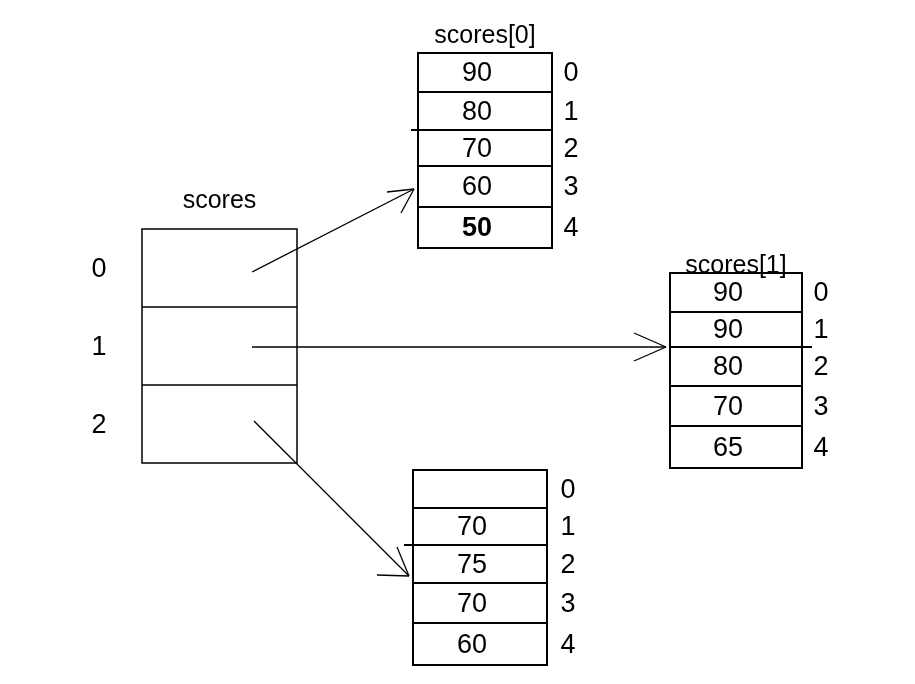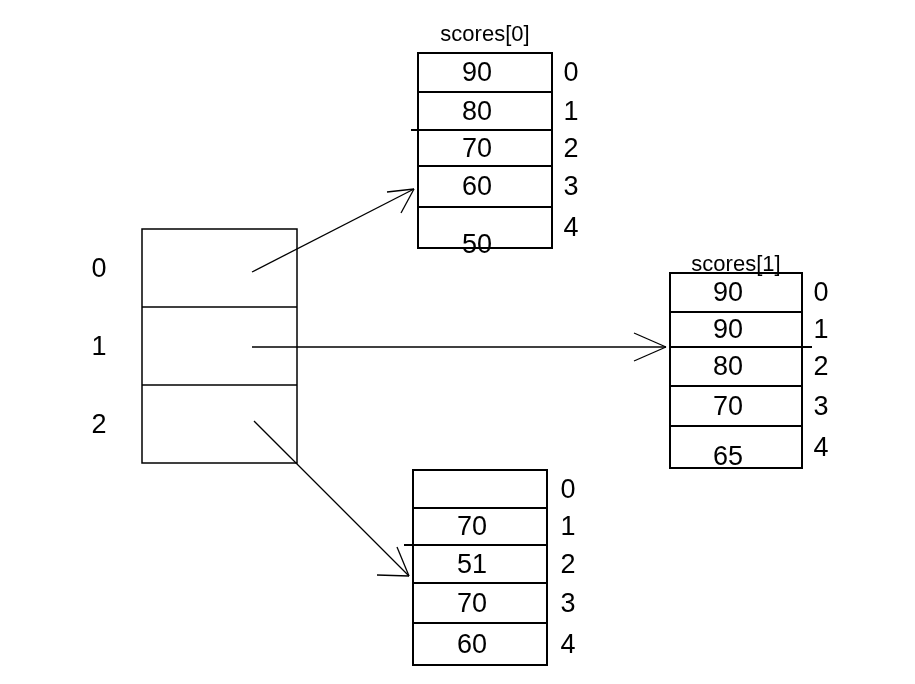--- a/index.html
+++ b/index.html
@@ -15,21 +15,21 @@
   .lines-layer { position: absolute; left: 0; top: 0; }
   .txt {
     position: absolute;
     display: flex;
     align-items: center;
     justify-content: center;
     color: #000000;
     line-height: 1;
     white-space: nowrap;
   }
-  .title { font-size: 22px; }
+  .title { font-size: 25px; }
   .val   { font-size: 27px; padding-right: 16px; box-sizing: border-box; }
   .idx   { font-size: 27px; }
 </style>
 </head>
 <body>
 
 <div class="canvas">
 
   <svg class="lines-layer" width="915" height="684" viewBox="0 0 915 684">
 
@@ -75,50 +75,51 @@
       <line x1="666" y1="347" x2="634" y2="361"></line>
     </g>
 
     <g stroke="#000000" fill="none" stroke-width="1.3">
       <line x1="254" y1="421" x2="409" y2="576"></line>
       <line x1="409" y1="576" x2="397" y2="547"></line>
       <line x1="409" y1="576" x2="377" y2="575"></line>
     </g>
   </svg>
 
+  <div class="txt title" style="left:142px; top:184px; width:155px; height:30px;">scores</div>
   <div class="txt idx" style="left:79px; top:229px; width:40px; height:78px;">0</div>
   <div class="txt idx" style="left:79px; top:307px; width:40px; height:78px;">1</div>
   <div class="txt idx" style="left:79px; top:385px; width:40px; height:78px;">2</div>
 
   <div class="txt title" style="left:418px; top:18px; width:134px; height:32px;">scores[0]</div>
   <div class="txt val" style="left:418px; top:53px;  width:134px; height:39px;">90</div>
   <div class="txt val" style="left:418px; top:92px;  width:134px; height:38px;">80</div>
   <div class="txt val" style="left:418px; top:130px; width:134px; height:36px;">70</div>
   <div class="txt val" style="left:418px; top:166px; width:134px; height:41px;">60</div>
-  <div class="txt val" style="left:418px; top:224px; width:134px; height:41px;">50</div>
+  <div class="txt val" style="left:418px; top:207px; width:134px; height:41px;font-weight:bold;">50</div>
   <div class="txt idx" style="left:556px; top:53px;  width:30px; height:39px;">0</div>
   <div class="txt idx" style="left:556px; top:92px;  width:30px; height:38px;">1</div>
   <div class="txt idx" style="left:556px; top:130px; width:30px; height:36px;">2</div>
   <div class="txt idx" style="left:556px; top:166px; width:30px; height:41px;">3</div>
   <div class="txt idx" style="left:556px; top:207px; width:30px; height:41px;">4</div>
 
   <div class="txt title" style="left:670px; top:248px; width:132px; height:32px;">scores[1]</div>
   <div class="txt val" style="left:670px; top:273px; width:132px; height:39px;">90</div>
   <div class="txt val" style="left:670px; top:312px; width:132px; height:35px;">90</div>
   <div class="txt val" style="left:670px; top:347px; width:132px; height:39px;">80</div>
   <div class="txt val" style="left:670px; top:386px; width:132px; height:40px;">70</div>
-  <div class="txt val" style="left:670px; top:426px; width:132px; height:42px;margin-top:9px;">65</div>
+  <div class="txt val" style="left:670px; top:426px; width:132px; height:42px;">65</div>
   <div class="txt idx" style="left:806px; top:273px; width:30px; height:39px;">0</div>
   <div class="txt idx" style="left:806px; top:312px; width:30px; height:35px;">1</div>
   <div class="txt idx" style="left:806px; top:347px; width:30px; height:39px;">2</div>
   <div class="txt idx" style="left:806px; top:386px; width:30px; height:40px;">3</div>
   <div class="txt idx" style="left:806px; top:426px; width:30px; height:42px;">4</div>
 
   <div class="txt val" style="left:413px; top:508px; width:134px; height:37px;">70</div>
-  <div class="txt val" style="left:413px; top:545px; width:134px; height:38px;">51</div>
+  <div class="txt val" style="left:413px; top:545px; width:134px; height:38px;">75</div>
   <div class="txt val" style="left:413px; top:583px; width:134px; height:40px;">70</div>
   <div class="txt val" style="left:413px; top:623px; width:134px; height:42px;">60</div>
   <div class="txt idx" style="left:551px; top:470px; width:34px; height:38px;">0</div>
   <div class="txt idx" style="left:551px; top:508px; width:34px; height:37px;">1</div>
   <div class="txt idx" style="left:551px; top:545px; width:34px; height:38px;">2</div>
   <div class="txt idx" style="left:551px; top:583px; width:34px; height:40px;">3</div>
   <div class="txt idx" style="left:551px; top:623px; width:34px; height:42px;">4</div>
 
 </div>
 

